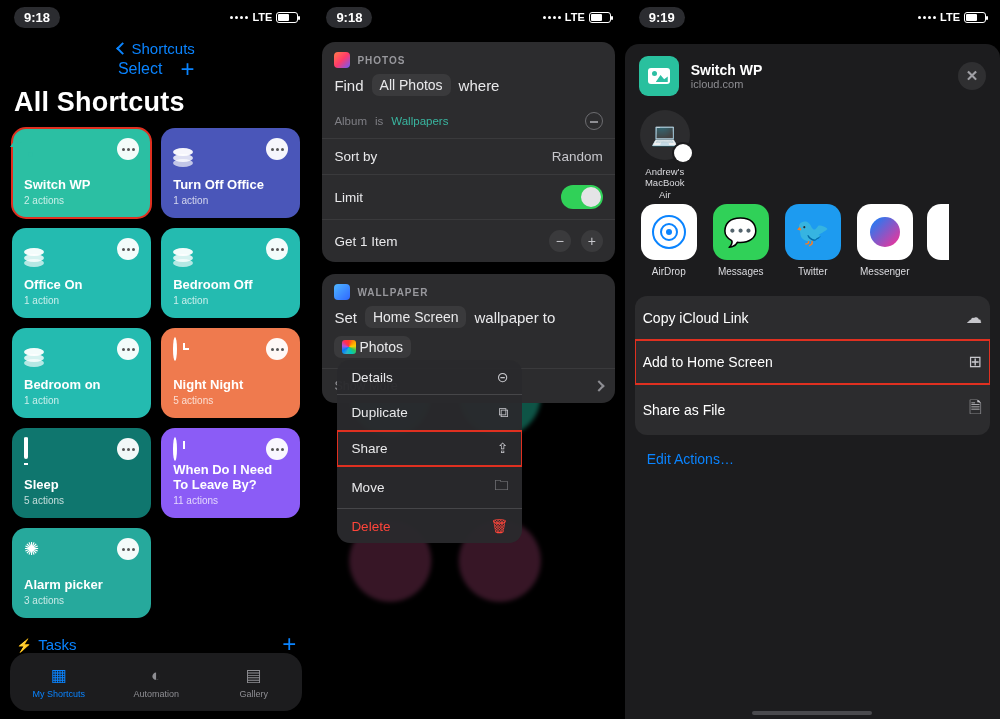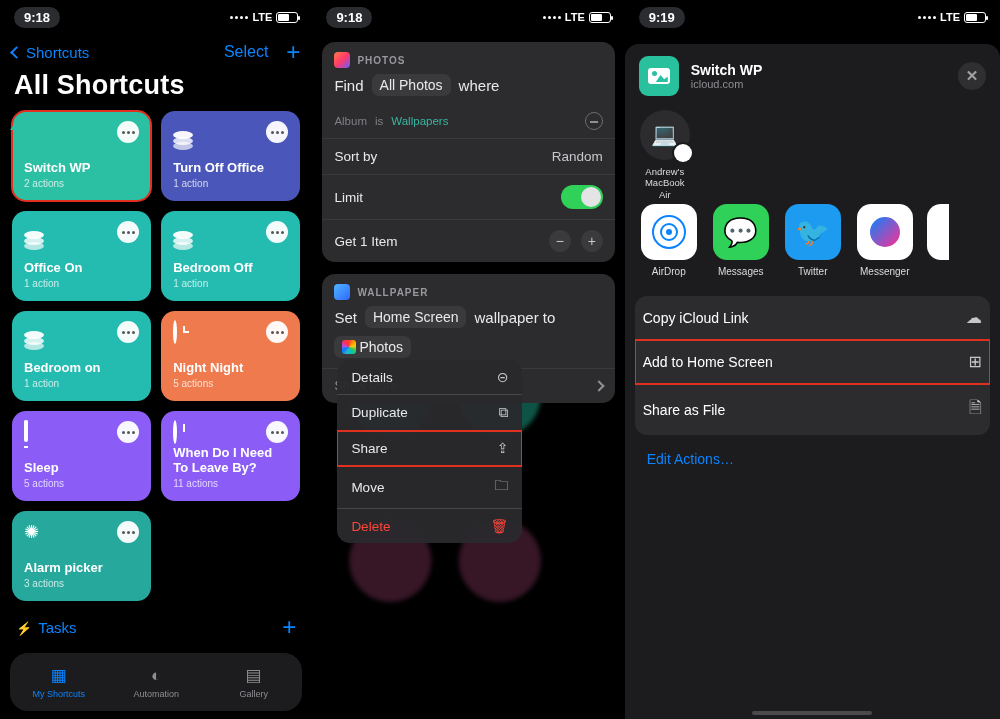--- a/index.html
+++ b/index.html
@@ -14,21 +14,21 @@
   .time-pill { background:#2b2c30; color:#fff; font-size:13px; font-weight:600; padding:3px 10px; border-radius:14px; }
   .status-icons { color:#fff; display:flex; align-items:center; gap:4px; font-size:11px; }
   .sig-dots { display:flex; gap:2px; }
   .sig-dots span { width:3px; height:3px; border-radius:50%; background:#fff; display:inline-block; }
   .lte { font-size:11px; font-weight:600; }
   .batt { width:22px; height:11px; border:1px solid #fff; border-radius:3px; position:relative; display:inline-block; }
   .batt::after { content:""; position:absolute; right:-3px; top:3px; width:2px; height:4px; background:#fff; border-radius:1px; }
   .batt::before { content:""; position:absolute; left:1px; top:1px; height:7px; width:11px; background:#fff; border-radius:1px; }
 
   
-  .nav { display:flex; align-items:center; justify-content:space-between; padding:10px 12px 6px; }
+  .nav { display:flex; align-items:center; justify-content:space-between; padding:10px 12px 6px;flex-direction:column; }
   .back { color:#0a84ff; font-size:15px; display:flex; align-items:center; gap:2px; }
   .chev-left { display:inline-block; width:9px; height:9px; border-left:2px solid #0a84ff; border-bottom:2px solid #0a84ff; transform:rotate(45deg); margin-right:3px; position:relative; top:0; }
   .nav-right { display:flex; align-items:center; gap:18px; color:#0a84ff; font-size:16px; }
   .plus { font-size:24px; font-weight:300; line-height:1; }
   .title { color:#fff; font-size:27px; font-weight:800; padding:0 14px 10px; letter-spacing:.2px; }
   .grid { padding:0 12px; display:grid; grid-template-columns:1fr 1fr; gap:10px; }
   .card { border-radius:14px; padding:10px 12px 12px; height:90px; display:flex; flex-direction:column; justify-content:space-between; color:#fff; }
   .card-top { display:flex; justify-content:space-between; align-items:center; }
   .card-icon { font-size:18px; }
   .more { width:22px; height:22px; border-radius:50%; background:rgba(255,255,255,.95); display:flex; align-items:center; justify-content:center; gap:2px; }
@@ -43,21 +43,21 @@
   .tab.active { color:#0a84ff; }
   .tab-ico { font-size:17px; }
 
   
   .c-teal   { background:#2bbfa3; }
   .c-indigo { background:#4a56b9; }
   .c-teal2  { background:#24bbb0; }
   .c-teal3  { background:#24bbb0; }
   .c-teal4  { background:#24bbb0; }
   .c-orange { background:#ef7a4e; }
-  .c-purple { background:#8b5cf6; }
+  .c-purple { background:#0f766e; }
   .c-sky    { background:#8b5cf6; }
   .c-teal5  { background:#26a99c; }
 
   
   .s2-bg { position:absolute; inset:0; background:
     radial-gradient(circle at 25% 55%, rgba(20,120,100,.7) 0 40px, transparent 42px),
     radial-gradient(circle at 60% 55%, rgba(20,120,100,.7) 0 40px, transparent 42px),
     radial-gradient(circle at 25% 78%, rgba(100,40,70,.55) 0 40px, transparent 42px),
     radial-gradient(circle at 60% 78%, rgba(100,40,70,.55) 0 40px, transparent 42px),
     #000; filter:blur(2px); }

